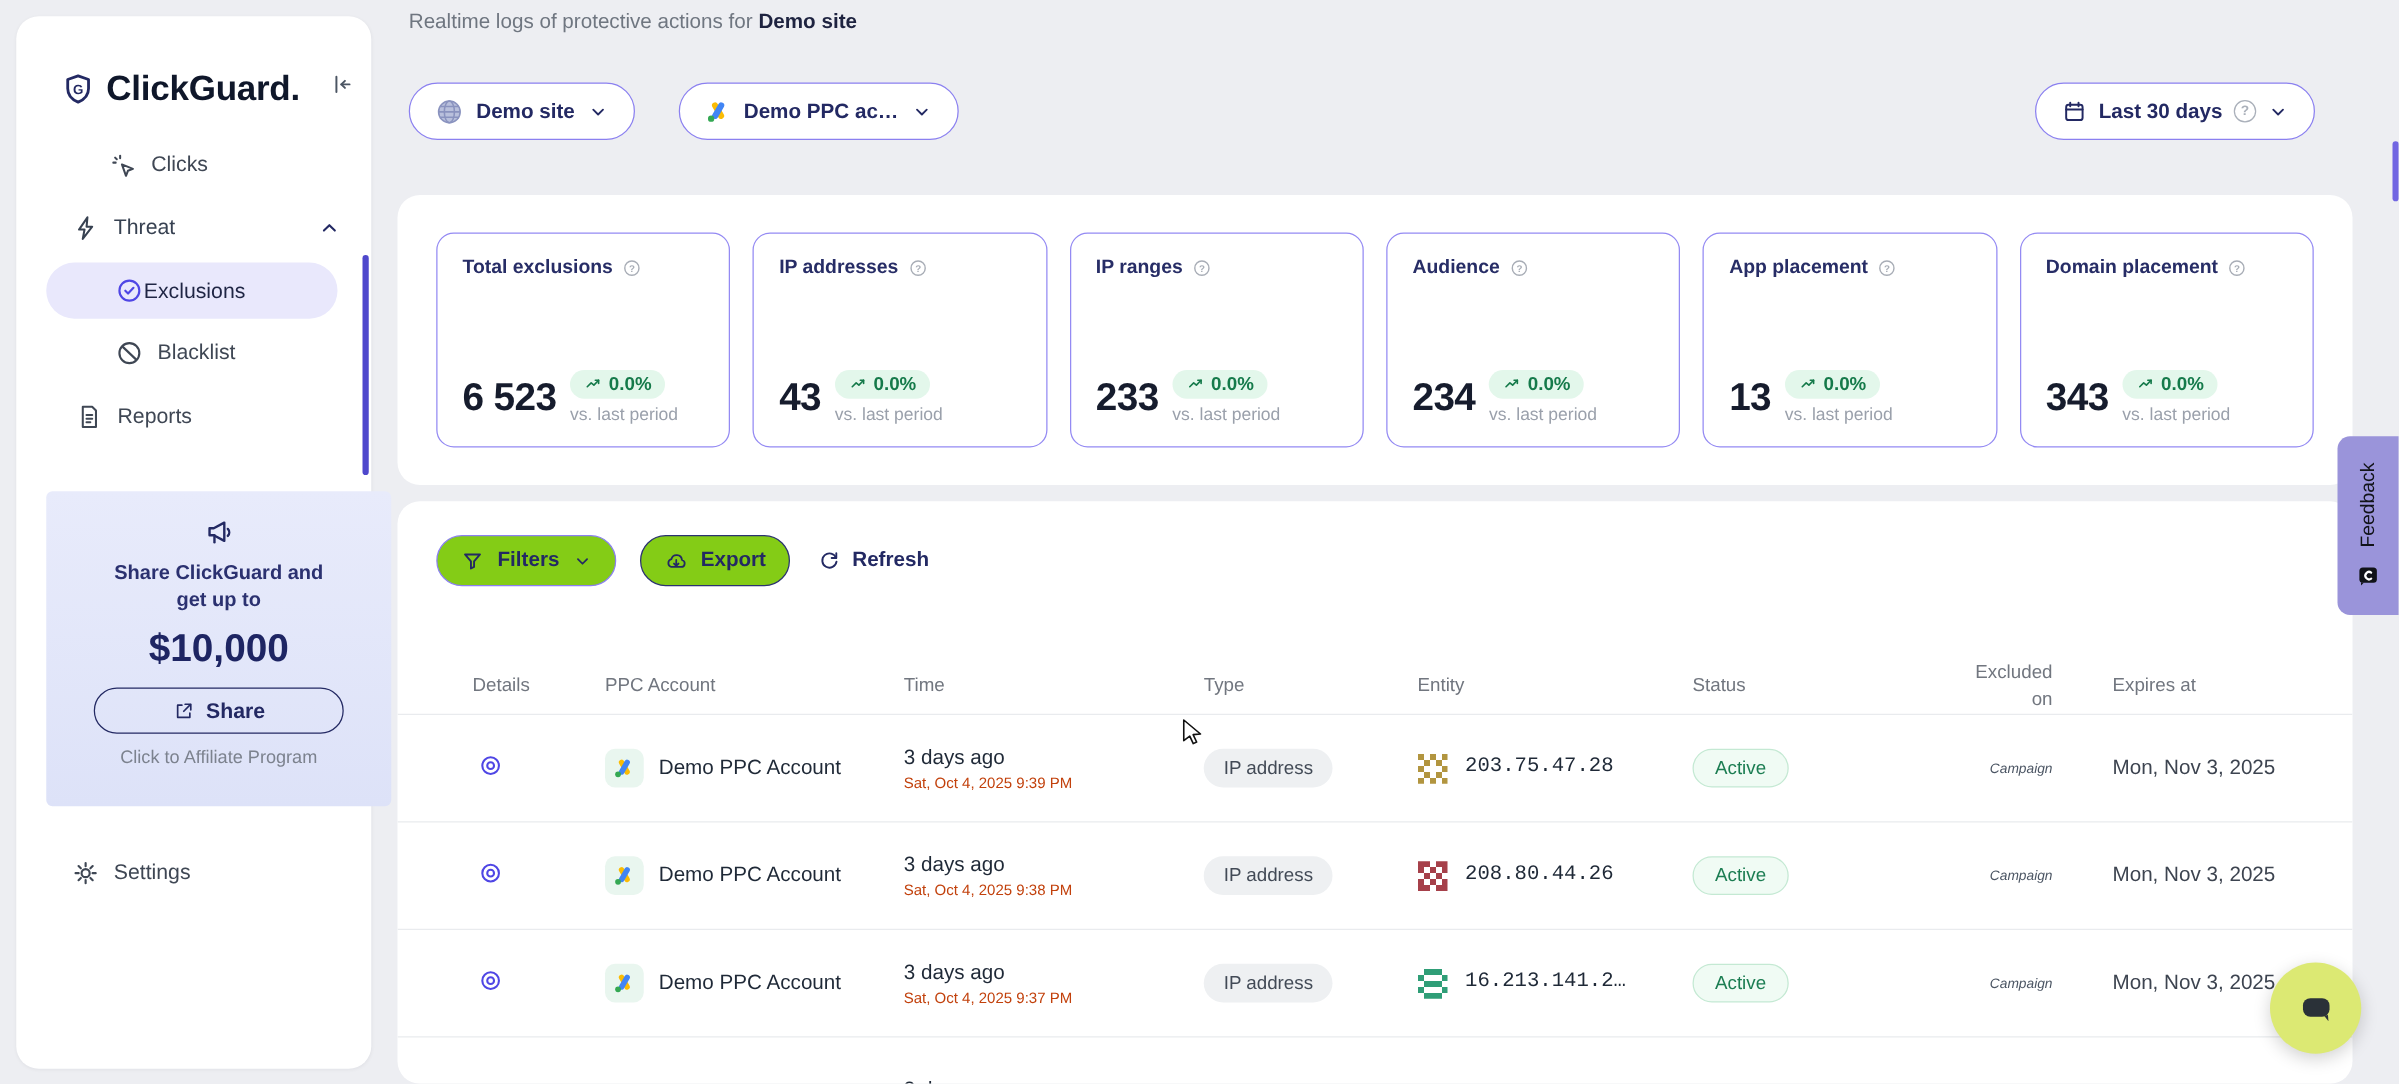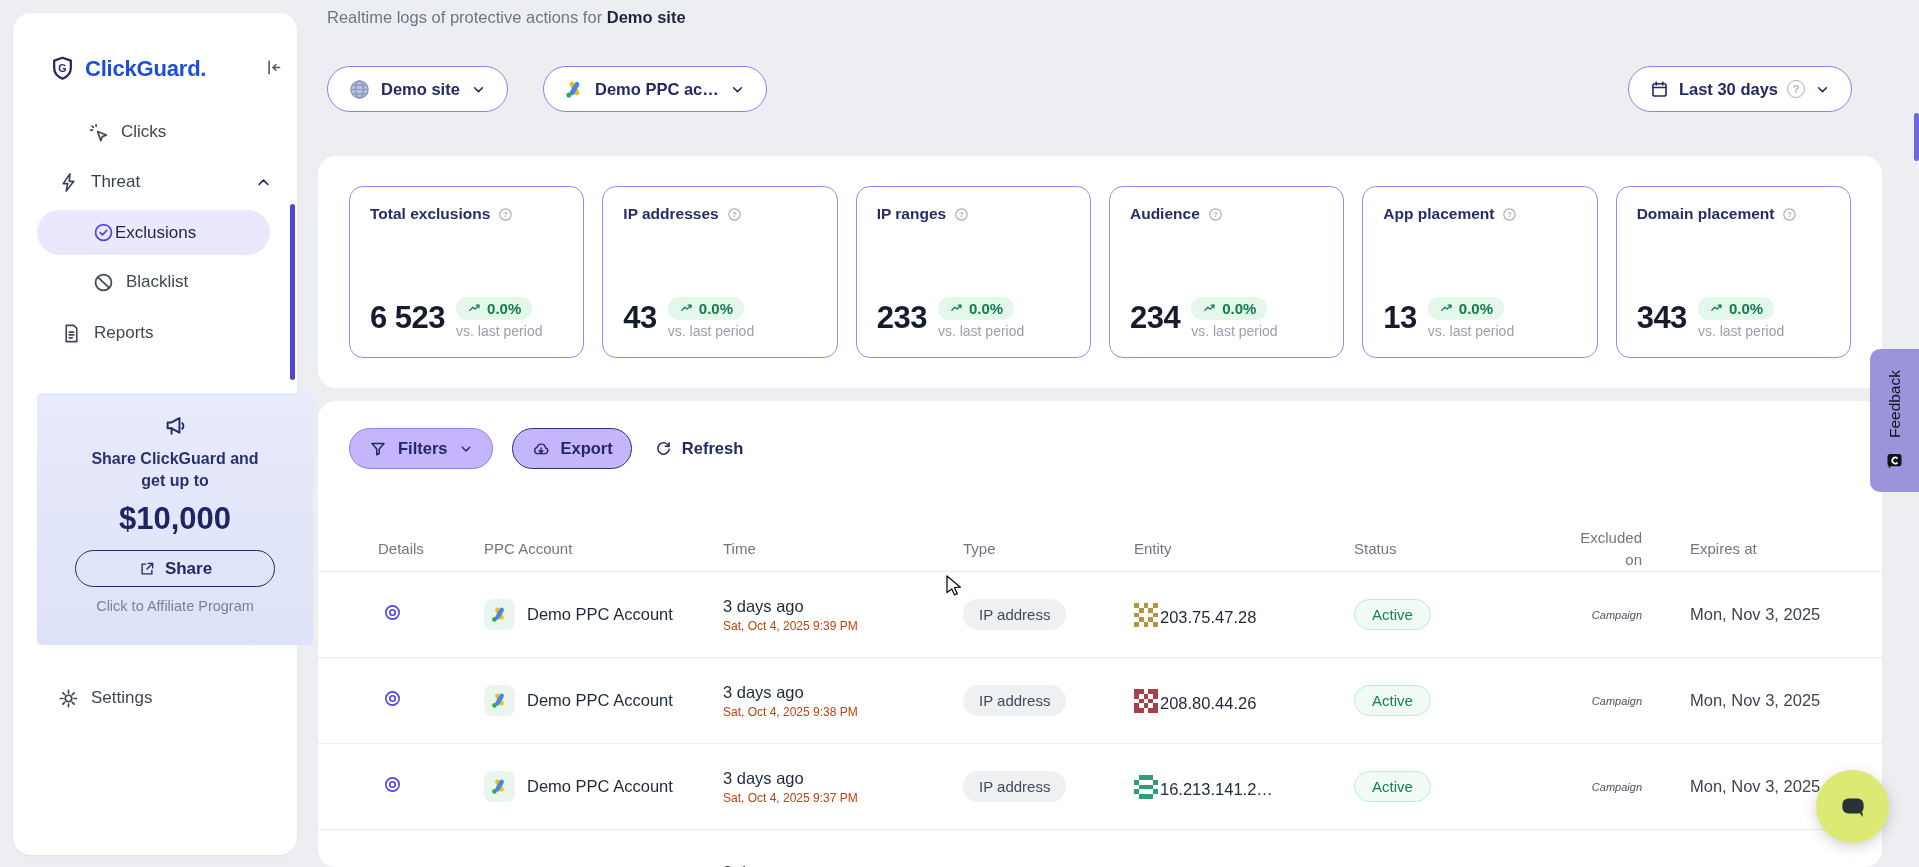--- a/index.html
+++ b/index.html
@@ -12,21 +12,21 @@
   }
   .icon { display:inline-block; vertical-align:middle; flex:0 0 auto; }
 
   
   .sidebar {
     position:absolute; left:13px; top:13px; width:284px; height:842px;
     background:#ffffff; border-radius:18px;
     box-shadow:0 1px 3px rgba(16,24,40,.05);
   }
   .logo-row { position:absolute; left:36px; top:42px; display:flex; align-items:center; gap:9px; }
-  .logo-text { font-size:22px; font-weight:800; color:#1d4ed8; letter-spacing:-0.2px; }
+  .logo-text { font-size:28px; font-weight:800; color:#0f172a; letter-spacing:-0.2px; }
   .collapse-btn { position:absolute; left:250px; top:44px; color:#4b5563; cursor:pointer; }
   .side-scrollthumb { position:absolute; right:2px; top:191px; width:5px; height:176px; background:#4f48cc; border-radius:3px; }
 
   .nav-item { position:absolute; display:flex; align-items:center; gap:11px; height:40px; font-size:17px; color:#3f4754; cursor:pointer; }
   .nav-clicks   { left:74px; top:99px;  }
   .nav-threat   { left:44px; top:149px; width:216px; color:#374151; }
   .nav-threat .chev { margin-left:auto; color:#232963; }
   .nav-excl {
     left:24px; top:197px; width:233px; height:45px; padding-left:55px;
     background:#e9e8fc; border-radius:23px; gap:0; color:#1f2544; font-weight:500;
@@ -89,42 +89,42 @@
   .stat-badge { display:inline-flex; align-items:center; gap:5px; background:#e3f7eb; color:#157a4a;
                 font-size:15px; font-weight:600; padding:3px 11px; border-radius:13px; }
   .stat-sub { font-size:14px; color:#9aa0ab; margin-top:3px; }
 
   .table-card {
     position:absolute; left:318px; top:401px; width:1564px; height:466px;
     background:#fff; border-radius:18px; overflow:hidden;
   }
   .toolbar { display:flex; align-items:center; padding:27px 31px 0; }
   .tb-pill {
-    height:41px; border:1.5px solid #8b80f0; border-radius:21px; background:#c4b5fd;
+    height:41px; border:1.5px solid #8b80f0; border-radius:21px; background:#84cc16;
     display:flex; align-items:center; gap:10px; padding:0 18px;
     font-size:16.5px; font-weight:600; color:#232963; cursor:pointer; font-family:inherit;
   }
   .tb-pill + .tb-pill { margin-left:19px; }
   .tb-export { margin-left:auto; border-color:#2b3270; }
   .tb-refresh { margin-left:22px; display:flex; align-items:center; gap:9px; border:none; background:none;
                 font-size:16.5px; font-weight:600; color:#232963; cursor:pointer; font-family:inherit; }
 
   .tgrid { display:grid; grid-template-columns:135px 239px 240px 171px 220px 206px 130px 1fr; align-items:center; padding:0 31px; }
   .t-head { margin-top:57px; height:45px; font-size:15px; color:#71767f; }
   .t-head .c-exc { text-align:right; padding-right:48px; line-height:1.45; }
   .t-head .c-details { padding-left:29px; }
   .t-row { height:86px; border-top:1px solid #e9ebee; font-size:16.5px; color:#1f2937; }
   .c-details { padding-left:33px; }
   .eye-btn { color:#4f46e5; cursor:pointer; display:inline-flex; }
   .c-acc { display:flex; align-items:center; gap:12px; font-size:16.5px; }
   .ga-chip { width:31px; height:31px; background:#e9f6ef; border-radius:8px; display:flex; align-items:center; justify-content:center; }
   .time-rel { font-size:16.5px; color:#1f2937; font-weight:500; }
   .time-abs { font-size:12px; color:#c2410c; margin-top:3px; }
   .type-pill { display:inline-block; background:#eef0f2; color:#424a56; font-size:15px; padding:7px 16px; border-radius:17px; }
-  .c-entity { display:flex; align-items:flex-end; gap:2px; }
+  .c-entity { display:flex; align-items:flex-start; gap:14px;font-family:Liberation Mono, monospace; }
   .status-pill { display:inline-block; background:#f0fbf4; border:1px solid #c4e9d3; color:#1b7d52;
                  font-size:15px; font-weight:500; padding:6px 17px; border-radius:17px; }
   .c-exc-val { text-align:right; padding-right:48px; font-size:11px; color:#4b5563;font-style:italic; }
   .c-exp { font-size:16.5px; color:#3d4450; }
 
   
   .page-scrollthumb { position:absolute; right:0; top:113px; width:5px; height:48px; background:#7166e2; border-radius:3px; }
   .feedback-tab {
     position:absolute; right:0; top:349px; width:49px; height:143px; background:#9a94da;
     border-radius:10px 0 0 10px; display:flex; flex-direction:column; align-items:center;

